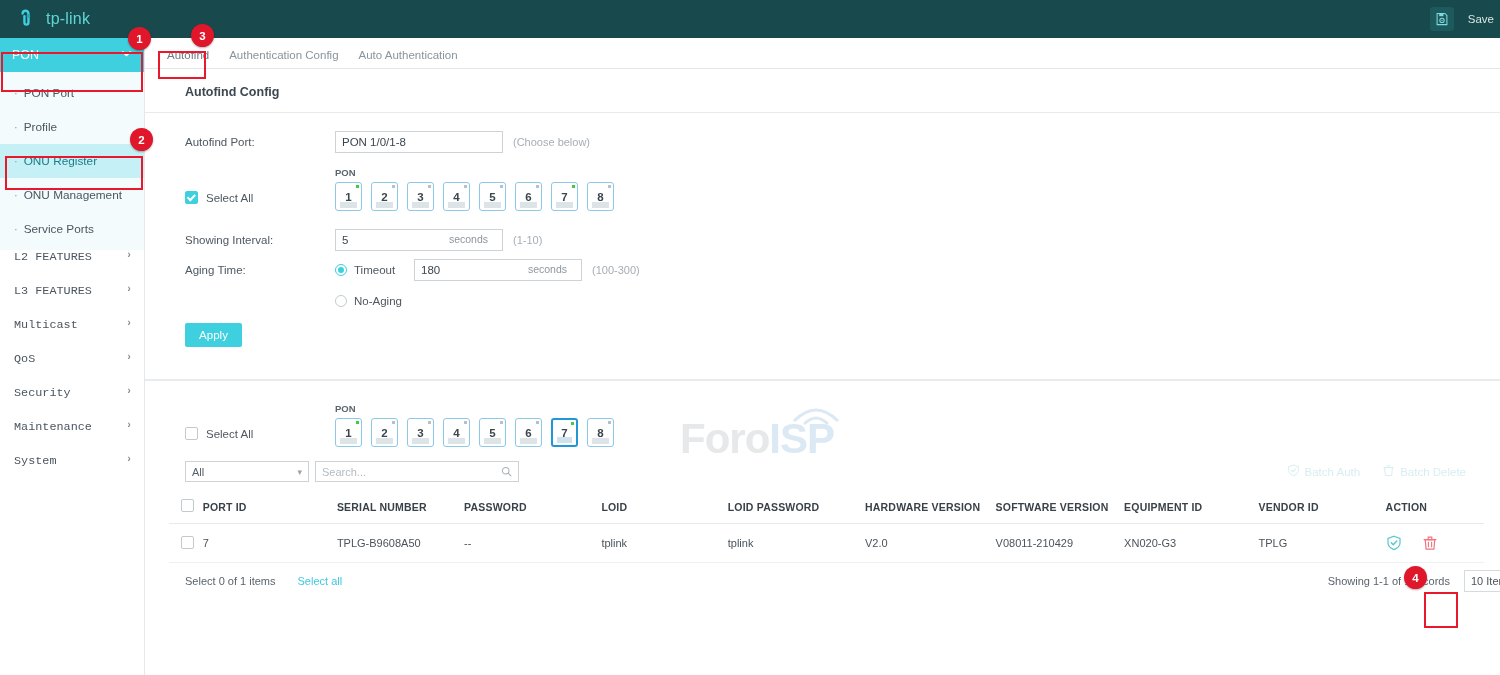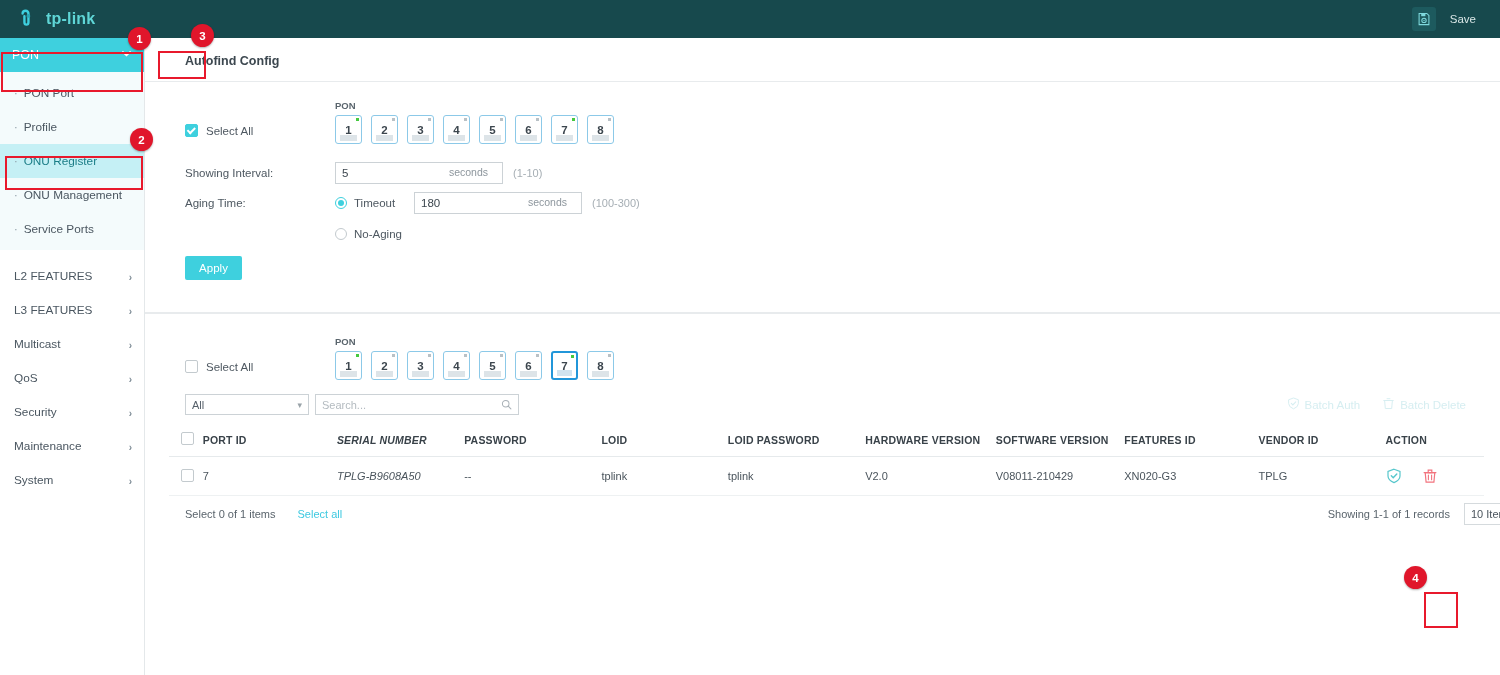--- a/index.html
+++ b/index.html
@@ -10,23 +10,23 @@
   }
   #app { position: relative; width: 1500px; height: 675px; }
 
   
   .header {
     position: absolute; top: 0; left: 0; width: 1500px; height: 38px;
     background: #17494d; display: flex; align-items: center;
   }
   .logo-wrap { display: flex; align-items: center; margin-left: 18px; gap: 6px; }
   .logo-mark { width: 22px; height: 22px; }
-  .logo-text { color: #5fd6d6; font-size: 16px; font-weight: bold; letter-spacing: .2px; }
+  .logo-text { color: #5fd6d6; font-size: 16px; font-weight: normal; letter-spacing: .2px; }
   .save-wrap {
-    position: absolute; right: 24px; top: 7px;
+    position: absolute; right: 6px; top: 7px;
     display: flex; align-items: center; gap: 14px; cursor: pointer;
   }
   .save-icon-box {
     width: 24px; height: 24px; border-radius: 3px; background: #1d5a5e;
     display: flex; align-items: center; justify-content: center;
   }
   .save-label { color: #d9e6e6; font-size: 11.5px; }
 
   
   .sidebar {
@@ -39,23 +39,24 @@
     font-size: 12.5px; justify-content: space-between; cursor: pointer;
   }
   .sub-list { background: #f4fbfc; padding: 4px 0; }
   .sub-item {
     height: 34px; display: flex; align-items: center; padding-left: 14px;
     font-size: 11.8px; color: #4a5660; cursor: pointer;
   }
   .sub-item .dot { color: #8a99a3; margin-right: 6px; font-size: 11px; }
   .sub-item.active { background: #c5f0f5; color: #1b7d87; }
   .nav-item {
-    height: 34px; display: flex; align-items: flex-end; justify-content: space-between;
+    height: 34px; display: flex; align-items: flex-start; justify-content: space-between;
     padding: 0 12px 0 14px; font-size: 11.8px; color: #4a5660; cursor: pointer;
     border-bottom: 1px solid transparent;
+    font-family: Liberation Mono, monospace;
   }
   .nav-item .chev { color: #7d8b95; font-size: 10px; font-weight: bold; }
 
   
   .main { position: absolute; top: 38px; left: 145px; width: 1355px; height: 637px; background: #fff; }
   .tabbar {
     height: 31px; border-bottom: 1px solid #e2e6e9; display: flex; align-items: flex-end;
     padding-left: 12px; background: #fff;
   }
   .tab {
@@ -167,21 +168,21 @@
   table { width: 1315px; margin-left: 24px; border-collapse: collapse; margin-top: 8px; }
   thead th {
     text-align: left; font-size: 10.5px; font-weight: bold; color: #394249;
     padding: 9px 0 9px 0; border-bottom: 1px solid #e6eaec; letter-spacing: .2px;
   }
   tbody td {
     font-size: 11px; color: #4a545c; padding: 11px 0; border-bottom: 1px solid #eef1f2;
   }
   .c-check { width: 34px; padding-left: 12px !important; }
   .c-port { width: 138px; }
-  .c-serial { width: 130px; font-style: italic; }
+  .c-serial { width: 130px; }
   .c-pass { width: 140px; }
   .c-loid { width: 130px; }
   .c-loidpw { width: 140px; }
   .c-hw { width: 133px; }
   .c-sw { width: 131px; }
   .c-eq { width: 137px; }
   .c-vendor { width: 130px; }
   .c-action { width: 100px; }
   .action-cell { display: flex; align-items: center; gap: 20px; }
   .icon-btn { cursor: pointer; display: inline-flex; }
@@ -295,26 +296,36 @@
       <span class="chev">›</span>
     </div>
     <div class="nav-item">
       <span>System</span>
       <span class="chev">›</span>
     </div>
   </div>
 
   <div class="main">
 
+    <div class="tabbar">
+      <div class="tab active">Autofind</div>
+      <div class="tab">Authentication Config</div>
+      <div class="tab">Auto Authentication</div>
+    </div>
 
     <div class="panel-title">Autofind Config</div>
     <div class="divider"></div>
 
     <div class="form">
 
+      <div class="row">
+        <div class="row-label">Autofind Port:</div>
+        <input class="txt-input wide" value="PON 1/0/1-8" style="">
+        <span class="hint">(Choose below)</span>
+      </div>
 
       <div class="row" style="align-items:flex-end; margin-bottom:18px;">
         <div class="row-label" style="display:flex; align-items:center; padding-bottom:7px;">
           <span class="cb checked"></span>
           <span class="cb-label">Select All</span>
         </div>
         <div class="pon-block">
           <div class="pon-caption">PON</div>
           <div class="ports">
             <div class="port up">
@@ -382,20 +393,27 @@
       </div>
 
       <div class="row" style="margin-bottom:16px;">
         <div class="row-label"></div>
         <span class="radio"></span>
         <span class="radio-label">No-Aging</span>
       </div>
 
       <button class="btn-apply">Apply</button>
 
+      <div class="watermark">
+        <span class="wm-a">Foro</span><span class="wm-b">ISP</span>
+        <svg class="wm-arc" width="60" height="26" viewBox="0 0 60 26">
+          <path d="M8 20 Q30 -2 52 20" stroke="#dbe9f5" stroke-width="3" fill="none"></path>
+          <path d="M18 23 Q30 11 42 23" stroke="#dbe9f5" stroke-width="3" fill="none"></path>
+        </svg>
+      </div>
     </div>
 
     <div class="divider" style="margin-top:32px;"></div>
 
     <div class="divider"></div>
 
     <div class="row" style="align-items:flex-end; padding-left:40px; margin-top:22px;">
       <div class="row-label" style="display:flex; align-items:center; padding-bottom:7px;">
         <span class="cb"></span>
         <span class="cb-label">Select All</span>
@@ -489,21 +507,21 @@
           <th class="c-check">
             <span class="cb"></span>
           </th>
           <th class="c-port">PORT ID</th>
           <th class="c-serial">SERIAL NUMBER</th>
           <th class="c-pass">PASSWORD</th>
           <th class="c-loid">LOID</th>
           <th class="c-loidpw">LOID PASSWORD</th>
           <th class="c-hw">HARDWARE VERSION</th>
           <th class="c-sw">SOFTWARE VERSION</th>
-          <th class="c-eq">FEATURES ID</th>
+          <th class="c-eq">EQUIPMENT ID</th>
           <th class="c-vendor">VENDOR ID</th>
           <th class="c-action">ACTION</th>
         </tr>
       </thead>
       <tbody>
         <tr>
           <td class="c-check">
             <span class="cb"></span>
           </td>
           <td class="c-port">7</td>

